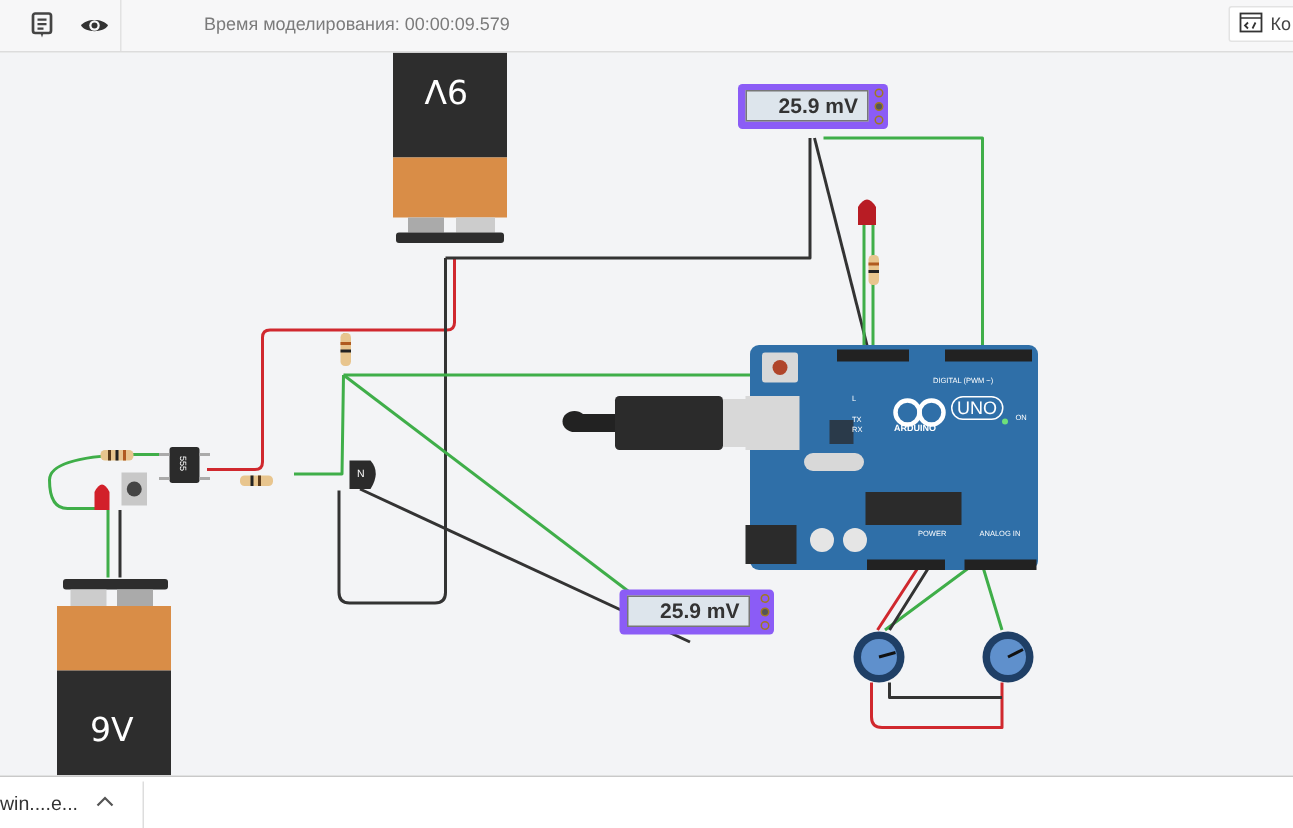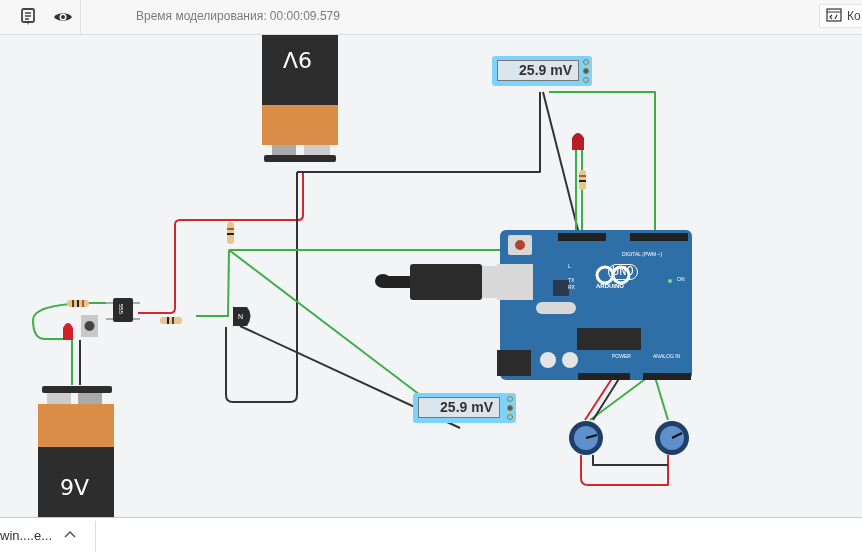--- a/index.html
+++ b/index.html
@@ -7,21 +7,21 @@
   .toolbar{position:absolute;left:0;top:0;width:862px;height:34px;background:#f7f7f8;border-bottom:1px solid #dcdcdc;}
   .tb-icon{position:absolute;top:6px;width:22px;height:22px;display:flex;align-items:center;justify-content:center;cursor:pointer;}
   .tb-sep{position:absolute;left:80px;top:0;width:1px;height:34px;background:#e2e2e2;}
   .sim-time{position:absolute;left:96px;top:9px;font-size:12px;color:#7b7b7b;margin-left:40px;}
   .code-btn{position:absolute;left:819px;top:4px;width:50px;height:24px;background:#fff;border:1px solid #e3e3e3;border-radius:2px;display:flex;align-items:center;gap:5px;padding-left:6px;box-sizing:border-box;font-size:12px;color:#444;cursor:pointer;}
   .canvas{position:absolute;left:0;top:35px;width:862px;height:482px;overflow:hidden;}
   .canvas svg{position:absolute;left:0;top:0;}
   .bottombar{position:absolute;left:0;top:517px;width:862px;height:35px;background:#fff;border-top:1px solid #c9c9c9;}
   .dl-item{position:absolute;left:0;top:0;width:96px;height:35px;display:flex;align-items:center;font-size:13px;color:#333;cursor:pointer;}
   .dl-sep{position:absolute;left:95px;top:3px;width:1px;height:32px;background:#ddd;}
-  .meter{position:absolute;width:100px;height:30px;background:#7dd3fc;border-radius:3px;cursor:pointer;}
+  .meter{position:absolute;width:100px;height:30px;background:#8b5cf6;border-radius:3px;cursor:pointer;}
   .meter .disp{position:absolute;left:5px;top:4px;width:82px;height:21px;background:#dde5ec;border:1px solid #777;box-sizing:border-box;font-size:14px;font-weight:bold;color:#333;text-align:right;padding-right:6px;line-height:19px;}
   .meter .dot{position:absolute;right:3px;width:6px;height:6px;border-radius:50%;border:1px solid #a07a20;box-sizing:border-box;}
   .batt-label{position:absolute;color:#fff;font-size:22px;font-family:"DejaVu Sans",sans-serif;}
   .watermark{position:absolute;left:562px;top:480px;font-family:"DejaVu Sans",sans-serif;font-weight:bold;font-size:38px;letter-spacing:2px;color:#8fb7dc;opacity:.9;text-shadow:1px 1px 0 #5b86b6;}
 </style>
 </head>
 <body>
 
 <div class="toolbar">
   <div class="tb-icon" style="left:17px;">
@@ -172,21 +172,21 @@
         <circle cx="672" cy="438" r="12" fill="#5f90cc"></circle>
         <path d="M672 438 L682 433" stroke="#111" stroke-width="2"></path>
       </g>
   </svg>
 
   <span class="batt-label" style="left:283px;top:12px;transform:rotate(180deg);">9V</span>
   <span class="batt-label" style="left:60px;top:440px;">9V</span>
   <span style="position:absolute;left:116px;top:271px;font-size:6px;color:#fff;transform:rotate(90deg);">555</span>
   <span style="position:absolute;left:238px;top:278px;font-size:7px;color:#fff;">N</span>
   <span style="position:absolute;left:596px;top:248px;font-size:6px;color:#fff;font-weight:bold;">ARDUINO</span>
-  <span style="position:absolute;left:608px;top:229px;font-size:12px;color:#fff;border:1px solid #fff;border-radius:8px;padding:0 3px;font-family:Liberation Mono, monospace;">UNO</span>
+  <span style="position:absolute;left:634px;top:229px;font-size:12px;color:#fff;border:1px solid #fff;border-radius:8px;padding:0 3px;">UNO</span>
   <span style="position:absolute;left:622px;top:216px;font-size:5px;color:#fff;">DIGITAL (PWM ~)</span>
   <span style="position:absolute;left:612px;top:318px;font-size:5px;color:#fff;">POWER</span>
   <span style="position:absolute;left:653px;top:318px;font-size:5px;color:#fff;">ANALOG IN</span>
   <span style="position:absolute;left:677px;top:241px;font-size:5px;color:#fff;">ON</span>
   <span style="position:absolute;left:568px;top:242px;font-size:5px;color:#fff;">TX</span>
   <span style="position:absolute;left:568px;top:249px;font-size:5px;color:#fff;">RX</span>
   <span style="position:absolute;left:568px;top:228px;font-size:5px;color:#fff;">L</span>
 
   <div class="meter" style="left:492px;top:21px;">
     <div class="disp">25.9 mV</div>

